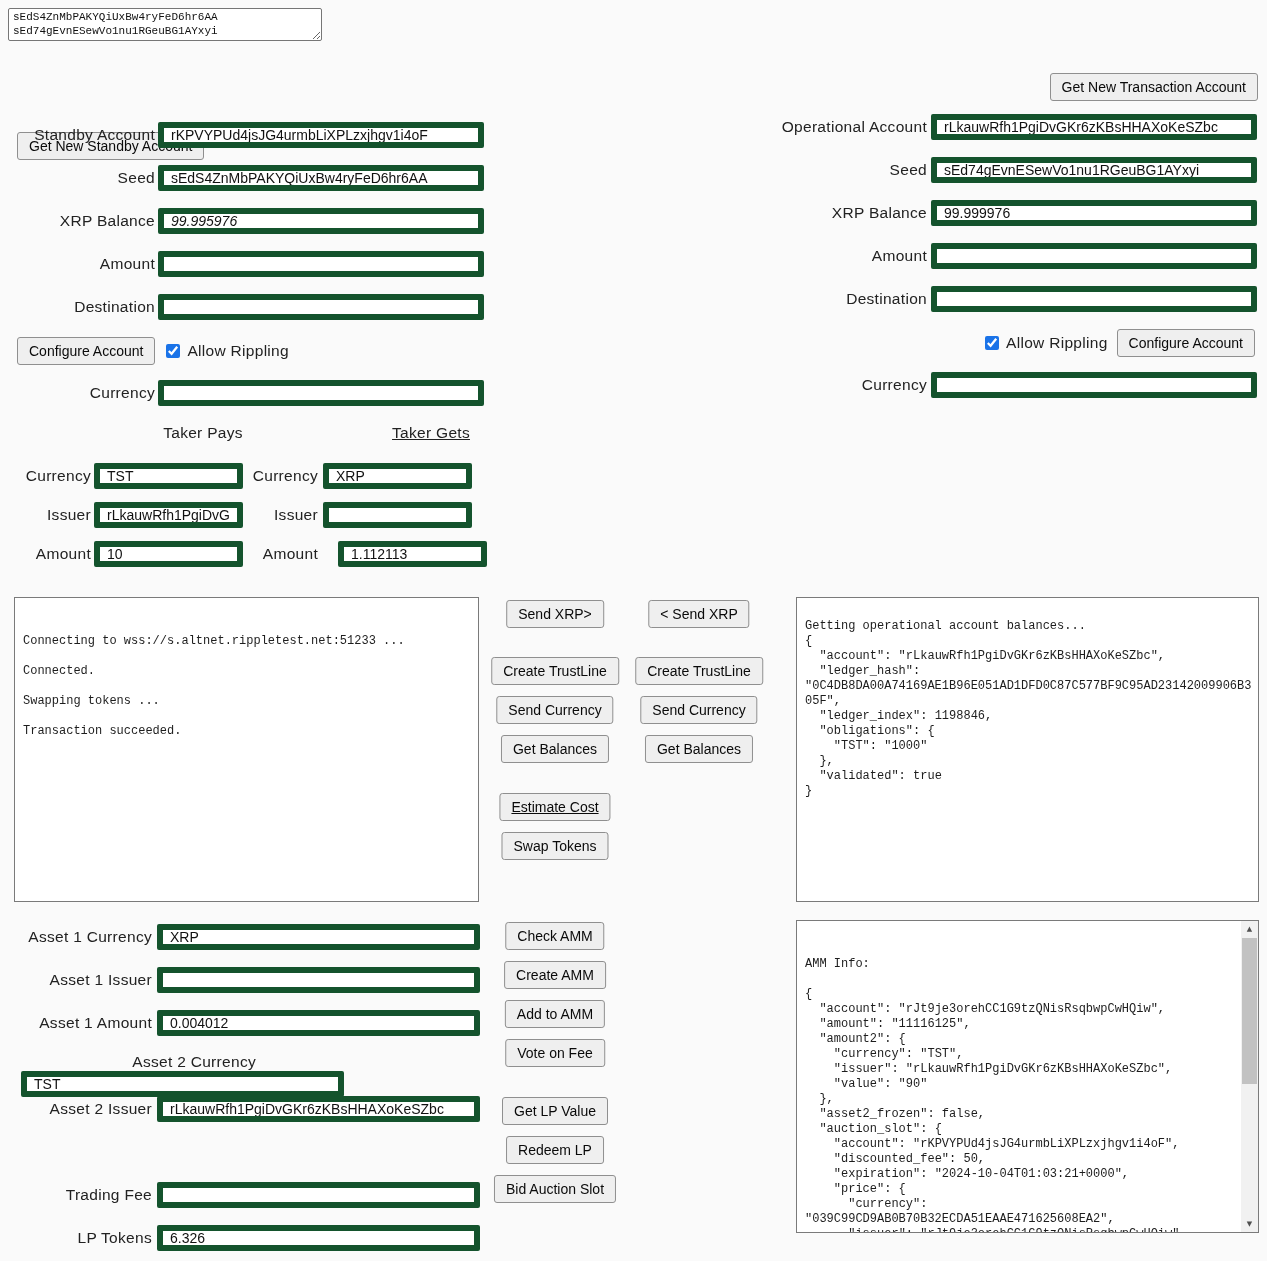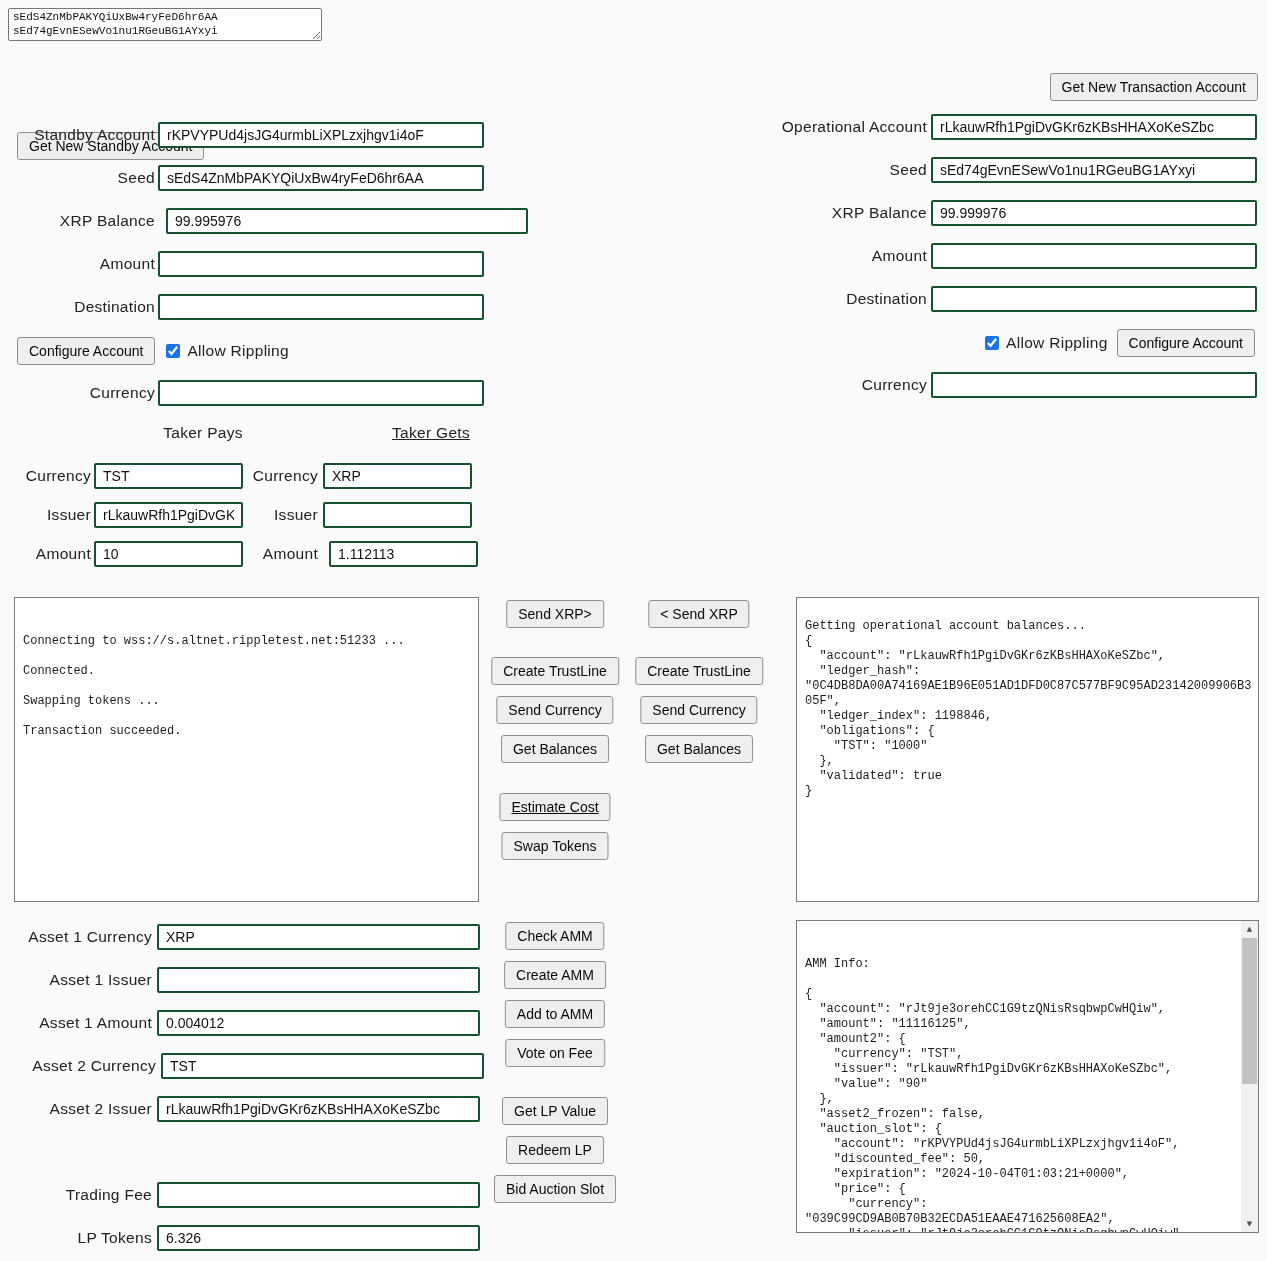--- a/index.html
+++ b/index.html
@@ -3,21 +3,21 @@
 <meta charset="utf-8">
 <style>
   * { box-sizing: border-box; }
   html,body { margin:0; padding:0; background:#fafafa; }
   body { font-family:"Liberation Sans", sans-serif; }
   #app { position:relative; width:1267px; height:1261px; background:#fafafa; overflow:hidden; }
 
   .row { position:absolute; display:flex; align-items:center; }
   .lbl { display:inline-block; text-align:right; font-size:15.5px; letter-spacing:.3px; color:#222;
          white-space:nowrap; flex:0 0 auto; }
-  .inp { height:26px; border:2px solid #14532d; border-radius:2px; background:#fff;
+  .inp { height:26px; border:6px solid #14532d; border-radius:2px; background:#fff;
          font-family:"Liberation Sans", sans-serif; font-size:14px; color:#111;
          padding:1px 7px; outline:none; flex:0 0 auto; }
   .btn { background:#efefef; border:1px solid #8f8f8f; border-radius:3px;
          font-family:"Liberation Sans", sans-serif; font-size:14px; font-weight:500;
          color:#0a0a0a; height:28px; line-height:16px; padding:5px 11px; white-space:nowrap; cursor:default; }
   .btn.abs { position:absolute; }
   .btn.cen { position:absolute; transform:translateX(-50%); }
   .hdr { position:absolute; transform:translateX(-50%); font-size:15.5px; letter-spacing:.3px; color:#222; white-space:nowrap; }
   .cb  { width:14px; height:14px; margin:0; accent-color:#1a73e8; flex:0 0 auto; }
 
@@ -51,21 +51,21 @@
   <div class="row" style="left:0; top:122px;">
     <span class="lbl" style="width:155px">Standby Account</span>
     <input class="inp" style="width: 326px; margin-left: 3px;" value="rKPVYPUd4jsJG4urmbLiXPLzxjhgv1i4oF">
   </div>
   <div class="row" style="left:0; top:165px;">
     <span class="lbl" style="width:155px">Seed</span>
     <input class="inp" style="width: 326px; margin-left: 3px;" value="sEdS4ZnMbPAKYQiUxBw4ryFeD6hr6AA">
   </div>
   <div class="row" style="left:0; top:208px;">
     <span class="lbl" style="width:155px">XRP Balance</span>
-    <input class="inp" style="width: 362px; margin-left: 11px;" value="99.995976">
+    <input class="inp" style="width: 326px; margin-left: 3px; font-style: italic;" value="99.995976">
   </div>
   <div class="row" style="left:0; top:251px;">
     <span class="lbl" style="width:155px">Amount</span>
     <input class="inp" style="width: 326px; margin-left: 3px;" value="">
   </div>
   <div class="row" style="left:0; top:294px;">
     <span class="lbl" style="width:155px">Destination</span>
     <input class="inp" style="width: 326px; margin-left: 3px;" value="">
   </div>
   <div class="row" style="left:17px; top:337px; height:28px;">
@@ -90,21 +90,21 @@
   <div class="row" style="left:0; top:502px;">
     <span class="lbl" style="width:91px">Issuer</span>
     <input class="inp" style="width: 149px; margin-left: 3px;" value="rLkauwRfh1PgiDvGKr6zKBsHHAXoKeSZbc">
     <span class="lbl" style="width:72px; margin-left:3px">Issuer</span>
     <input class="inp" style="width: 149px; margin-left: 5px;" value="">
   </div>
   <div class="row" style="left:0; top:541px;">
     <span class="lbl" style="width:91px">Amount</span>
     <input class="inp" style="width: 149px; margin-left: 3px;" value="10">
     <span class="lbl" style="width:72px; margin-left:3px">Amount</span>
-    <input class="inp" style="width: 149px; margin-left: 11px;" value="1.112113">
+    <input class="inp" style="width: 149px; margin-left: 20px;" value="1.112113">
   </div>
 
   <button class="btn abs" style="right:9px; top:73px;">Get New Transaction Account</button>
 
   <div class="row" style="left:604px; top:114px;">
     <span class="lbl" style="width:323px">Operational Account</span>
     <input class="inp" style="width: 326px; margin-left: 4px;" value="rLkauwRfh1PgiDvGKr6zKBsHHAXoKeSZbc">
   </div>
   <div class="row" style="left:604px; top:157px;">
     <span class="lbl" style="width:323px">Seed</span>
@@ -173,21 +173,21 @@
     <input class="inp" style="width: 323px; margin-left: 5px;" value="XRP">
   </div>
   <div class="row" style="left:0; top:967px;">
     <span class="lbl" style="width:152px">Asset 1 Issuer</span>
     <input class="inp" style="width: 323px; margin-left: 5px;" value="">
   </div>
   <div class="row" style="left:0; top:1010px;">
     <span class="lbl" style="width:152px">Asset 1 Amount</span>
     <input class="inp" style="width: 323px; margin-left: 5px;" value="0.004012">
   </div>
-  <div class="row" style="left:4px; top:1053px;">
+  <div class="row" style="left:16px; top:1053px;flex-direction:column;">
     <span class="lbl" style="width:152px">Asset 2 Currency</span>
     <input class="inp" style="width: 323px; margin-left: 5px;" value="TST">
   </div>
   <div class="row" style="left:0; top:1096px;">
     <span class="lbl" style="width:152px">Asset 2 Issuer</span>
     <input class="inp" style="width: 323px; margin-left: 5px;" value="rLkauwRfh1PgiDvGKr6zKBsHHAXoKeSZbc">
   </div>
   <div class="row" style="left:0; top:1182px;">
     <span class="lbl" style="width:152px">Trading Fee</span>
     <input class="inp" style="width: 323px; margin-left: 5px;" value="">

